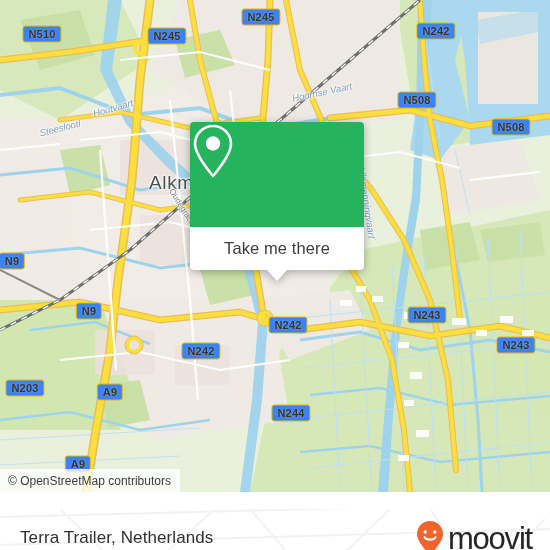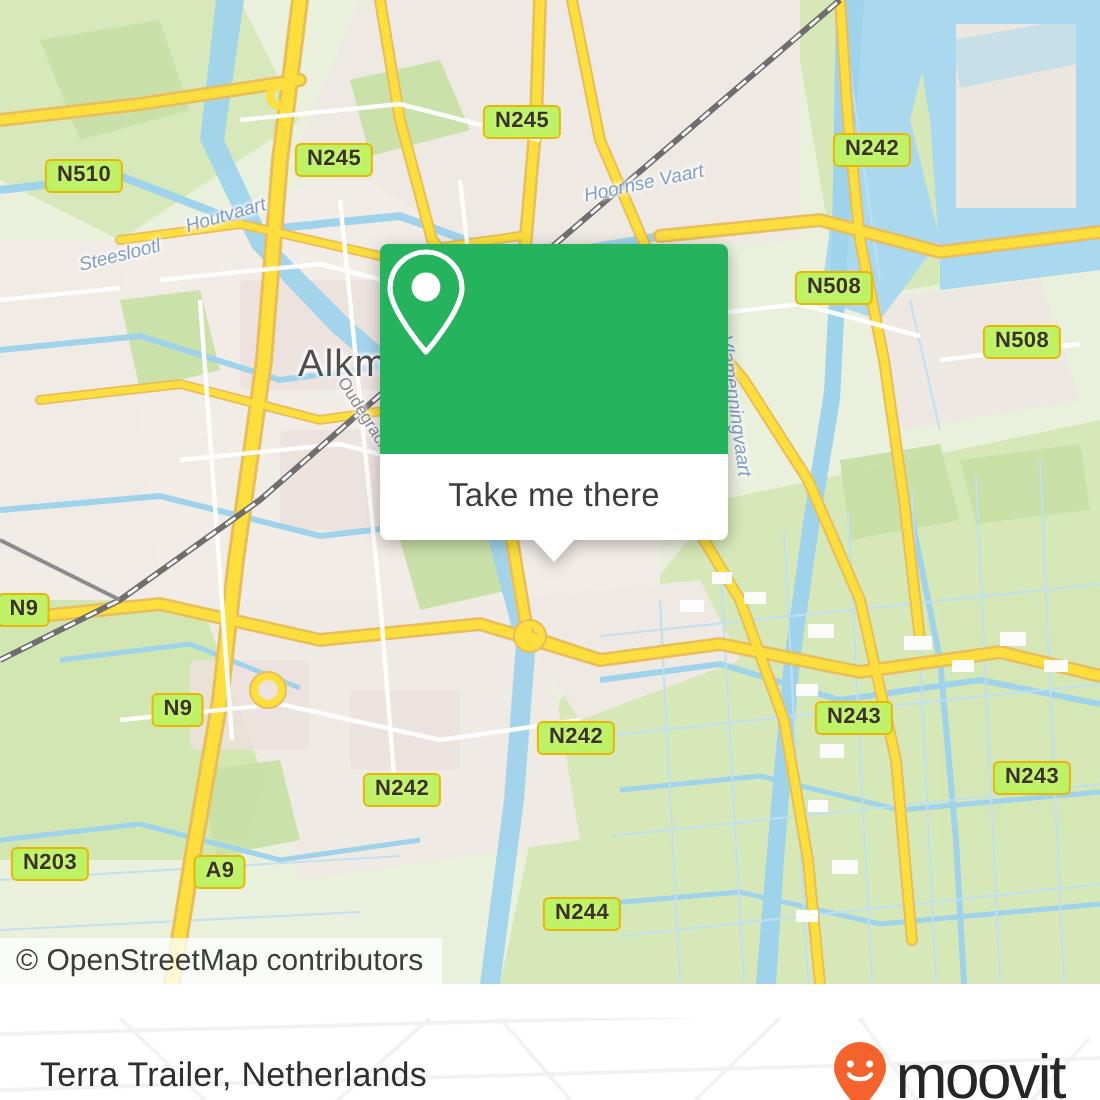--- a/index.html
+++ b/index.html
@@ -13,34 +13,33 @@
   
   .map {
     position:absolute; left:0; top:0; width:550px; height:492px;
     background:#eef4e3; overflow:hidden;
   }
   .map svg { position:absolute; left:0; top:0; }
 
   
   .shield {
     position:absolute;
-    background:#bef264;
+    background:#3b82f6;
     border:1.5px solid #e8b800;
     border-radius:3px;
     color:#3a3420;
     font-size:11px;
     font-weight:bold;
     letter-spacing:.2px;
     padding:1px 5px 2px 5px;
     line-height:12px;
     white-space:nowrap;
     font-family:"Liberation Sans", sans-serif;
     transform:translate(-50%,-50%);
     text-shadow:0 0 2px rgba(255,255,255,.35);
-    margin-top:44px;
   }
 
   
   .plabel {
     position:absolute; white-space:nowrap;
     transform:translate(-50%,-50%);
     color:#5b5b5b;
     font-family:"Liberation Sans", sans-serif;
     pointer-events:none;
   }
@@ -87,21 +86,21 @@
     border-right:11px solid transparent;
     border-top:12px solid #ffffff;
   }
 
   
   .attribution {
     position:absolute; left:0; top:469px;
     height:23px; padding:0 9px 0 8px;
     display:flex; align-items:center;
     background:rgba(255,255,255,.78);
-    font-size:15px; color:#3c3c3c;
+    font-size:12px; color:#3c3c3c;
   }
 
   
   .footer {
     position:absolute; left:0; top:509px;
     width:550px; height:58px;
     background:#ffffff;
     display:flex; align-items:center; justify-content:space-between;
     padding:0 18px 0 20px;
     overflow:hidden;
@@ -284,21 +283,21 @@
     </svg>
 
     <div class="plabel city" style="left:186px; top:183px;">Alkmaar</div>
 
     <div class="plabel water-name" style="left:113px; top:108px; transform:translate(-50%,-50%) rotate(-16deg);">Houtvaart</div>
     <div class="plabel water-name" style="left:60px; top:128px; transform:translate(-50%,-50%) rotate(-14deg);">Steeslootl</div>
     <div class="plabel water-name" style="left:322px; top:92px; transform:translate(-50%,-50%) rotate(-12deg);">Hoornse Vaart</div>
     <div class="plabel street-name" style="left:183px; top:208px; transform:translate(-50%,-50%) rotate(58deg);">Oudegracht</div>
     <div class="plabel water-name" style="left:367px; top:203px; transform:translate(-50%,-50%) rotate(82deg);">Vlamenningvaart</div>
 
-    <div class="shield" style="left:42px;  top:44px;">N510</div>
+    <div class="shield" style="left:42px;  top:34px;">N510</div>
     <div class="shield" style="left:167px; top:36px;">N245</div>
     <div class="shield" style="left:261px; top:17px;">N245</div>
     <div class="shield" style="left:436px; top:31px;">N242</div>
     <div class="shield" style="left:417px; top:100px;">N508</div>
     <div class="shield" style="left:511px; top:127px;">N508</div>
     <div class="shield" style="left:12px;  top:261px;">N9</div>
     <div class="shield" style="left:89px;  top:311px;">N9</div>
     <div class="shield" style="left:25px;  top:388px;">N203</div>
     <div class="shield" style="left:110px; top:392px;">A9</div>
     <div class="shield" style="left:78px;  top:464px;">A9</div>

